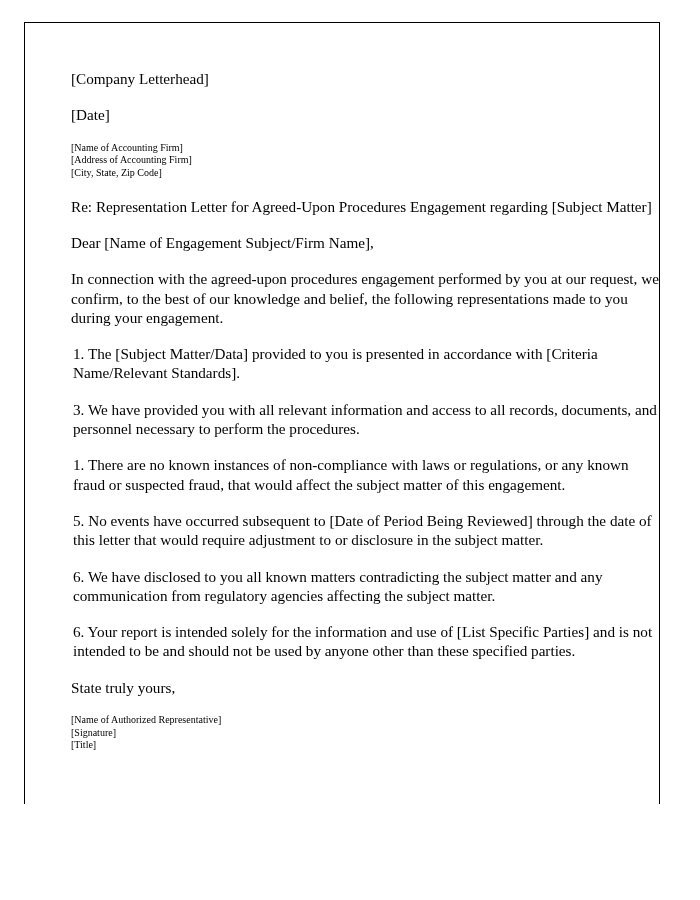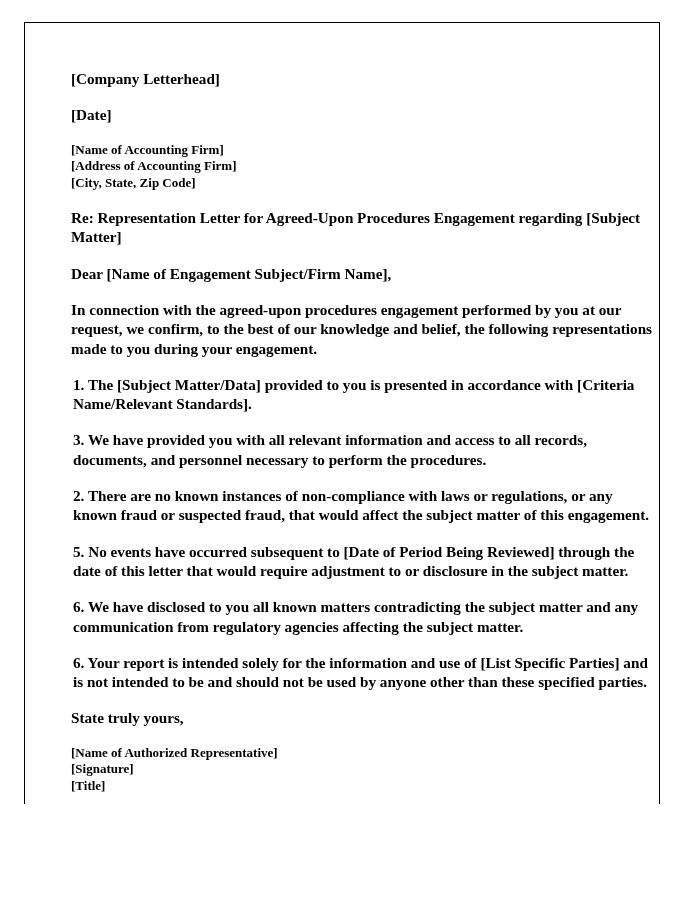--- a/index.html
+++ b/index.html
@@ -12,21 +12,20 @@
     height: 900px;
     font-family: "Liberation Serif", serif;
     color: #000000;
     overflow: hidden;
   }
   .page {
     position: relative;
     width: 700px;
     height: 900px;
     background: #ffffff;
-    font-weight: bold;
   }
   
   .sheet {
     position: absolute;
     left: 24px;
     top: 22px;
     width: 636px;
     height: 782px;
     border: 1px solid #000000;
     border-bottom: none;
@@ -43,21 +42,21 @@
     font-size: 15.2px;
     line-height: 1.27;
     margin: 0 0 17px 0;
     text-align: left;
     white-space: pre-wrap;
   }
   .block-lines {
     margin: 0 0 17px 0;
   }
   .block-lines .line {
-    font-size: 13px;
+    font-size: 10px;
     line-height: 1.27;
   }
   .para:last-child {
     margin-bottom: 0;
   }
   .indent-1 {
     padding-left: 2px;
   }
 </style>
 </head>
@@ -78,21 +77,21 @@
       </div>
 
       <p class="para">Re: Representation Letter for Agreed-Upon Procedures Engagement regarding [Subject Matter]</p>
 
       <p class="para">Dear [Name of Engagement Subject/Firm Name],</p>
 
       <p class="para">In connection with the agreed-upon procedures engagement performed by you at our request, we confirm, to the best of our knowledge and belief, the following representations made to you during your engagement.</p>
 
       <p class="para indent-1">1. The [Subject Matter/Data] provided to you is presented in accordance with [Criteria Name/Relevant Standards].</p>
       <p class="para indent-1">3. We have provided you with all relevant information and access to all records, documents, and personnel necessary to perform the procedures.</p>
-      <p class="para indent-1">2. There are no known instances of non-compliance with laws or regulations, or any known fraud or suspected fraud, that would affect the subject matter of this engagement.</p>
+      <p class="para indent-1">1. There are no known instances of non-compliance with laws or regulations, or any known fraud or suspected fraud, that would affect the subject matter of this engagement.</p>
       <p class="para indent-1">5. No events have occurred subsequent to [Date of Period Being Reviewed] through the date of this letter that would require adjustment to or disclosure in the subject matter.</p>
       <p class="para indent-1">6. We have disclosed to you all known matters contradicting the subject matter and any communication from regulatory agencies affecting the subject matter.</p>
       <p class="para indent-1">6. Your report is intended solely for the information and use of [List Specific Parties] and is not intended to be and should not be used by anyone other than these specified parties.</p>
 
       <p class="para">State truly yours,</p>
 
       <div class="block-lines">
         <div class="line">[Name of Authorized Representative]</div>
         <div class="line">[Signature]</div>
         <div class="line">[Title]</div>

